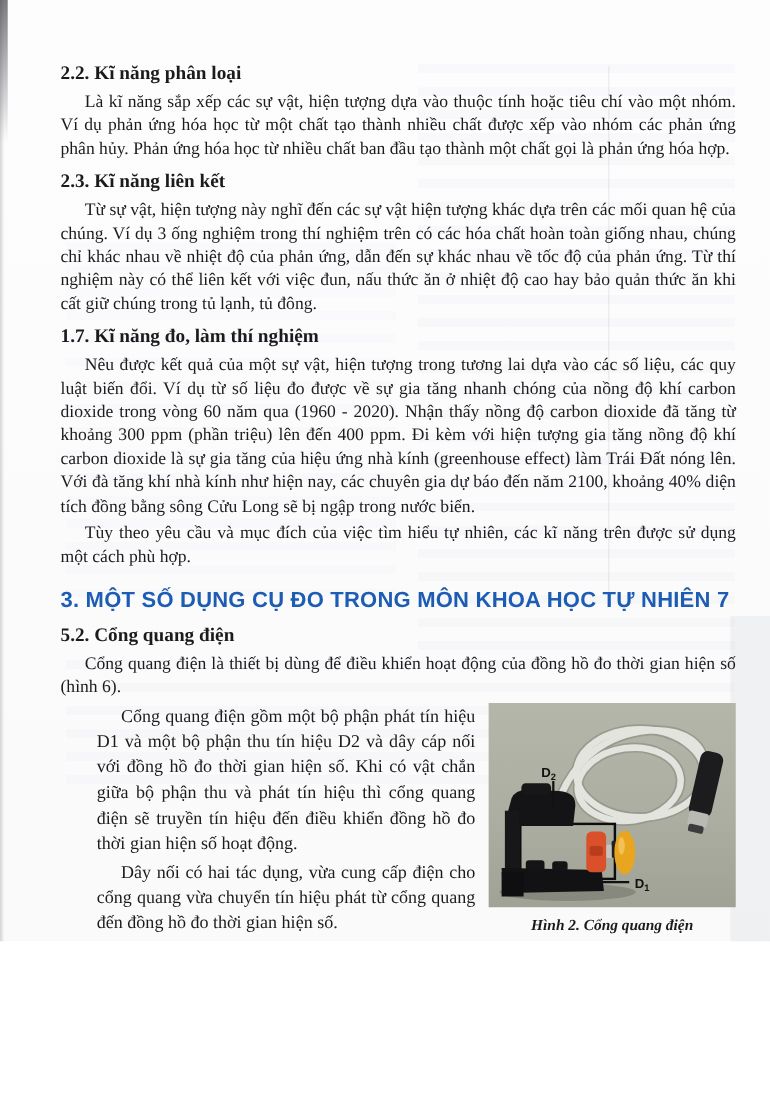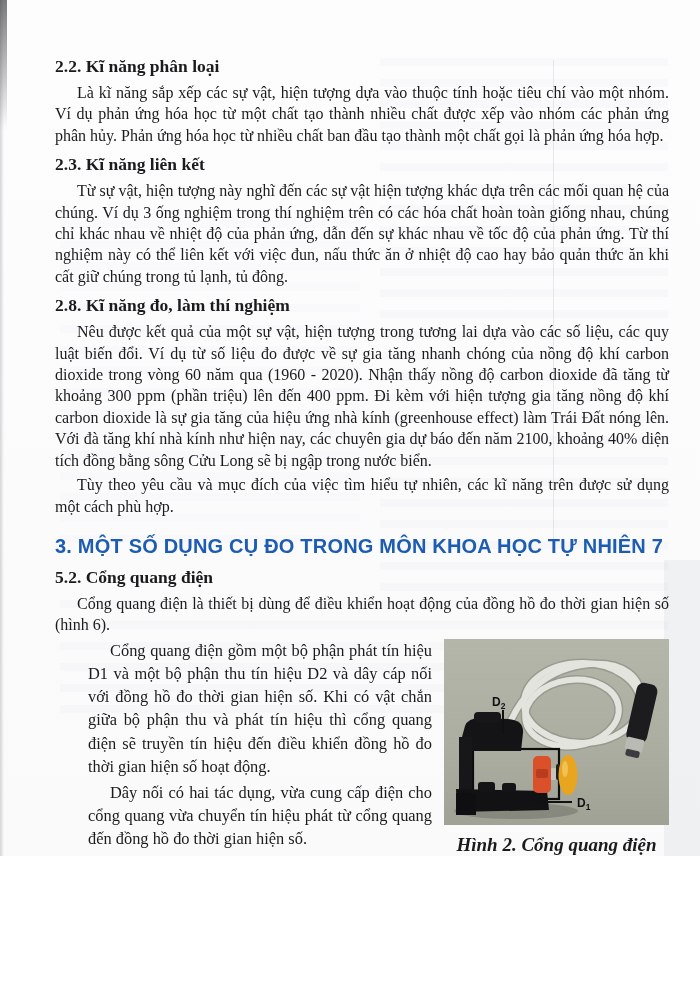--- a/index.html
+++ b/index.html
@@ -25,21 +25,21 @@
   h2.sub{font-size:17.5px;line-height:22px;margin:7px 0 5px 0;font-weight:bold;}
   .content p{margin:0 0 3px 0;font-size:16px;line-height:21.4px;text-align:justify;text-indent:22px;}
   h2.chapter{
     font-family:"Liberation Sans", sans-serif;color:#1d5cb3;
     font-size:20px;line-height:24px;margin:17px 0 8px 0;font-weight:bold;letter-spacing:.2px;
   }
   .figure-area{overflow:hidden;}
   .figure-area p{font-size:16.4px;line-height:23.2px;margin-left:33px;}
   figure{float:right;width:225px;margin:0 0 4px 12px;padding:0;}
   .photo{width:225px;height:186px;display:block;}
-  figcaption{font-size:19px;font-style:italic;font-weight:bold;text-align:center;margin-top:9px;}
+  figcaption{font-size:14px;font-style:italic;font-weight:bold;text-align:center;margin-top:9px;}
 
   .page-number{position:absolute;left:55px;top:934px;font-family:"Liberation Sans", sans-serif;
     font-size:15px;font-weight:bold;color:#222;}
 
   .wm-brand{
     position:absolute;left:146px;top:872px;width:600px;
     font-family:"Liberation Serif", serif;font-weight:bold;font-size:108px;line-height:100px;
     color:rgba(255,255,255,.06);-webkit-text-stroke:2px rgba(150,153,162,.55);
     letter-spacing:2px;pointer-events:none;white-space:nowrap;
   }
@@ -65,21 +65,21 @@
   <div class="ghost-box" style="left:664px;top:560px;width:36px;height:370px;"></div>
 
   <div class="content">
 
     <h2 class="sub">2.2. Kĩ năng phân loại</h2>
     <p>Là kĩ năng sắp xếp các sự vật, hiện tượng dựa vào thuộc tính hoặc tiêu chí vào một nhóm. Ví dụ phản ứng hóa học từ một chất tạo thành nhiều chất được xếp vào nhóm các phản ứng phân hủy. Phản ứng hóa học từ nhiều chất ban đầu tạo thành một chất gọi là phản ứng hóa hợp.</p>
 
     <h2 class="sub">2.3. Kĩ năng liên kết</h2>
     <p>Từ sự vật, hiện tượng này nghĩ đến các sự vật hiện tượng khác dựa trên các mối quan hệ của chúng. Ví dụ 3 ống nghiệm trong thí nghiệm trên có các hóa chất hoàn toàn giống nhau, chúng chỉ khác nhau về nhiệt độ của phản ứng, dẫn đến sự khác nhau về tốc độ của phản ứng. Từ thí nghiệm này có thể liên kết với việc đun, nấu thức ăn ở nhiệt độ cao hay bảo quản thức ăn khi cất giữ chúng trong tủ lạnh, tủ đông.</p>
 
-    <h2 class="sub">2.8. Kĩ năng đo, làm thí nghiệm</h2>
+    <h2 class="sub">1.7. Kĩ năng đo, làm thí nghiệm</h2>
 
     <p>Nêu được kết quả của một sự vật, hiện tượng trong tương lai dựa vào các số liệu, các quy luật biến đổi. Ví dụ từ số liệu đo được về sự gia tăng nhanh chóng của nồng độ khí carbon dioxide trong vòng 60 năm qua (1960 - 2020). Nhận thấy nồng độ carbon dioxide đã tăng từ khoảng 300 ppm (phần triệu) lên đến 400 ppm. Đi kèm với hiện tượng gia tăng nồng độ khí carbon dioxide là sự gia tăng của hiệu ứng nhà kính (greenhouse effect) làm Trái Đất nóng lên. Với đà tăng khí nhà kính như hiện nay, các chuyên gia dự báo đến năm 2100, khoảng 40% diện tích đồng bằng sông Cửu Long sẽ bị ngập trong nước biển.</p>
     <p>Tùy theo yêu cầu và mục đích của việc tìm hiểu tự nhiên, các kĩ năng trên được sử dụng một cách phù hợp.</p>
 
     <h2 class="chapter">3. MỘT SỐ DỤNG CỤ ĐO TRONG MÔN KHOA HỌC TỰ NHIÊN 7</h2>
 
     <h2 class="sub">5.2. Cổng quang điện</h2>
     <p>Cổng quang điện là thiết bị dùng để điều khiển hoạt động của đồng hồ đo thời gian hiện số (hình 6).</p>
 
     <div class="figure-area">

